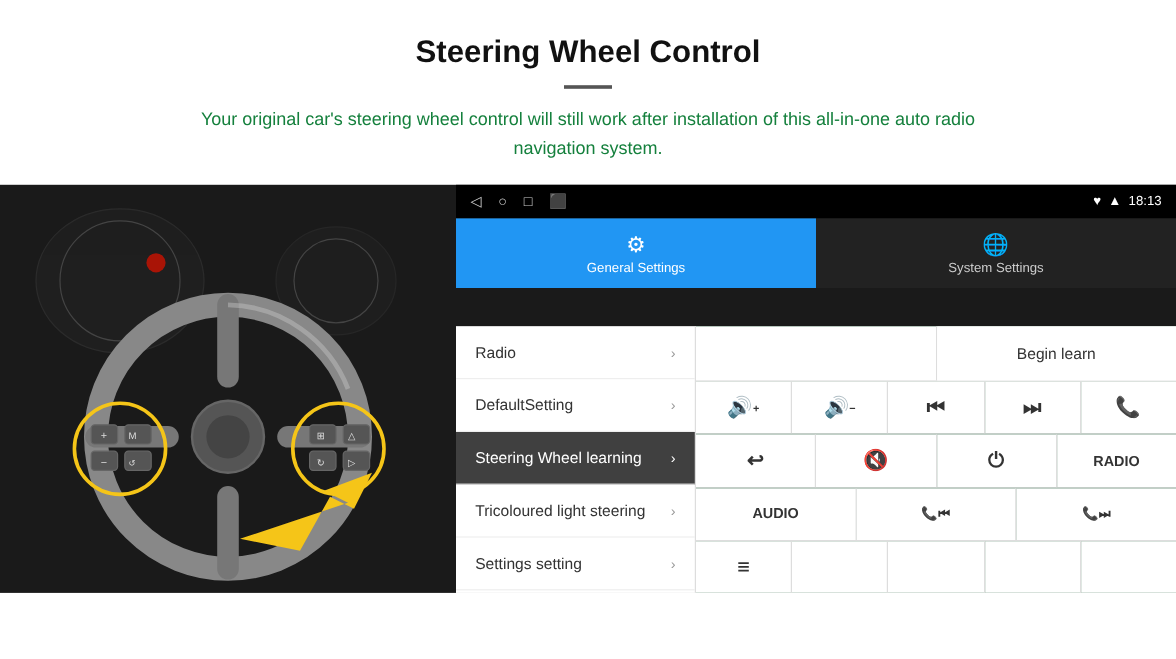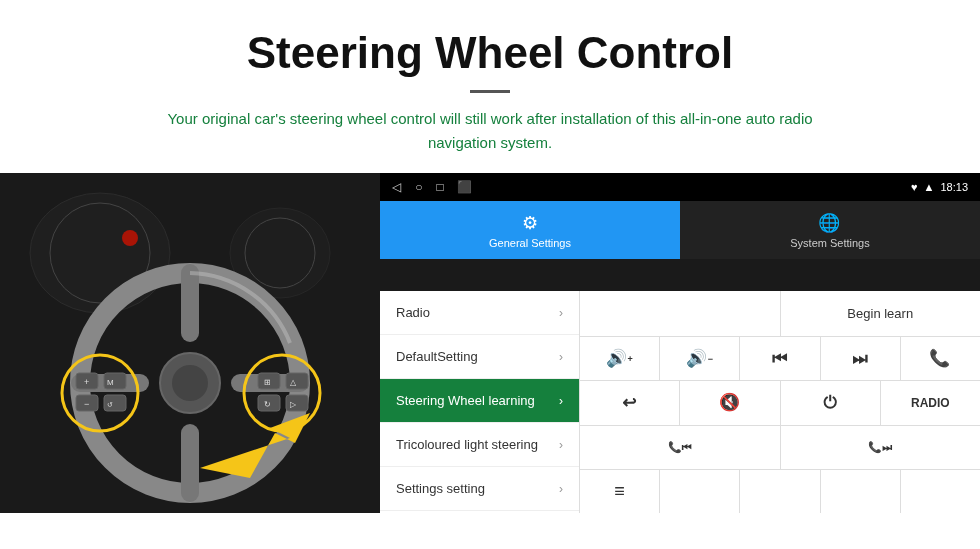--- a/index.html
+++ b/index.html
@@ -16,21 +16,21 @@
       background: #fff;
     }
 
     
     .header-section {
       text-align: center;
       padding: 28px 60px 18px;
     }
 
     .main-title {
-      font-size: 44px;
+      font-size: 26px;
       font-weight: 900;
       color: #111;
       margin-bottom: 12px;
     }
 
     .title-divider {
       width: 40px;
       height: 3px;
       background: #555;
       margin: 0 auto 14px;
@@ -155,21 +155,21 @@
       align-items: center;
       justify-content: space-between;
       padding: 14px 16px;
       font-size: 13px;
       color: #333;
       border-bottom: 1px solid #eee;
       cursor: pointer;
     }
 
     .menu-item.active {
-      background: #15803d;
+      background: #404040;
       color: #fff;
     }
 
     .menu-item .chevron {
       font-size: 12px;
       color: #999;
     }
 
     .menu-item.active .chevron {
       color: #fff;
@@ -383,20 +383,21 @@
             </div>
 
             <div class="ctrl-row">
               <div class="ctrl-cell icon-cell">↩</div>
               <div class="ctrl-cell icon-cell">🔇</div>
               <div class="ctrl-cell icon-cell">⏻</div>
               <div class="ctrl-cell">RADIO</div>
             </div>
 
             <div class="ctrl-row">
+              <div class="ctrl-cell">AUDIO</div>
               <div class="ctrl-cell icon-cell" style="font-size:11px">📞⏮</div>
               <div class="ctrl-cell icon-cell" style="font-size:11px">📞⏭</div>
             </div>
 
             <div class="ctrl-row">
               <div class="ctrl-cell icon-cell" style="font-size:18px">≡</div>
               <div class="ctrl-cell"></div>
               <div class="ctrl-cell"></div>
               <div class="ctrl-cell"></div>
               <div class="ctrl-cell"></div>

